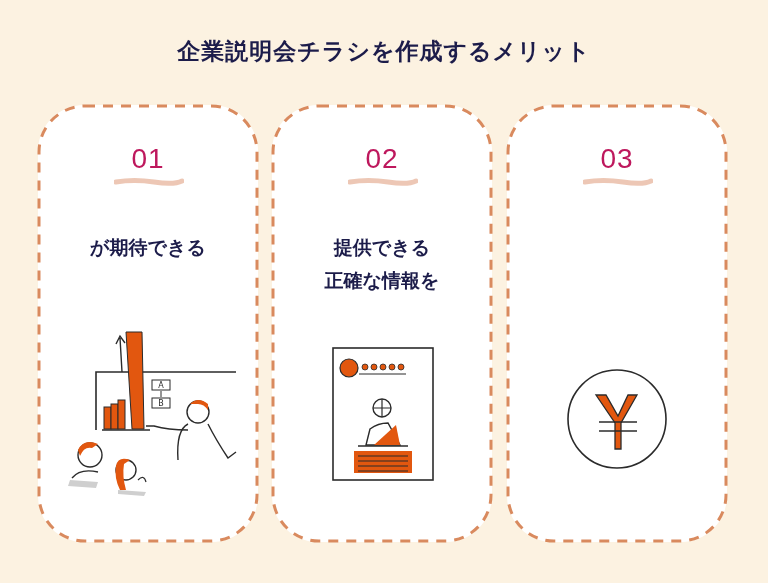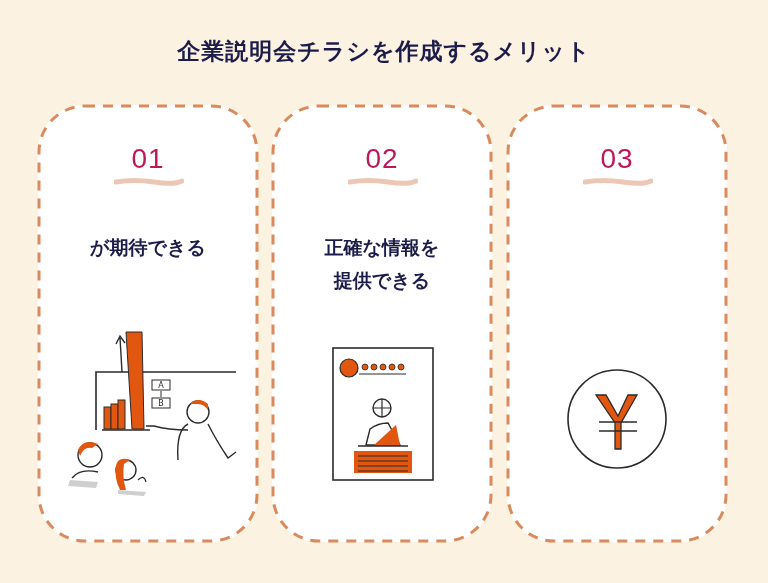--- a/index.html
+++ b/index.html
@@ -87,22 +87,22 @@
 
 <div class="card" style="left:272px;">
   <svg class="border" width="220" height="437">
     <rect x="1" y="1" width="218" height="435" rx="46" ry="46" fill="none" stroke="#d98a5e" stroke-width="3" stroke-dasharray="10 8"></rect>
   </svg>
   <div class="num">02</div>
   <svg class="brush" width="70" height="10">
     <path d="M2 5 Q20 2 40 5 T68 4" stroke="#e9b9a2" stroke-width="5" fill="none" stroke-linecap="round" opacity="0.8"></path>
   </svg>
   <div class="heading">
+    <div>提供できる</div>
     <div>正確な情報を</div>
-    <div>提供できる</div>
   </div>
   <svg class="illus" style="left:60px; top:242px;" width="102" height="135">
     <rect x="1" y="1" width="100" height="132" fill="#fff" stroke="#2b2b2b" stroke-width="1.6"></rect>
     <circle cx="17" cy="21" r="9" fill="#e2570f" stroke="#2b2b2b" stroke-width="1.2"></circle>
     <circle cx="33" cy="20" r="3" fill="#e2570f" stroke="#2b2b2b" stroke-width="0.8"></circle>
     <circle cx="42" cy="20" r="3" fill="#e2570f" stroke="#2b2b2b" stroke-width="0.8"></circle>
     <circle cx="51" cy="20" r="3" fill="#e2570f" stroke="#2b2b2b" stroke-width="0.8"></circle>
     <circle cx="60" cy="20" r="3" fill="#e2570f" stroke="#2b2b2b" stroke-width="0.8"></circle>
     <circle cx="69" cy="20" r="3" fill="#e2570f" stroke="#2b2b2b" stroke-width="0.8"></circle>
     <line x1="27" y1="27" x2="74" y2="27" stroke="#2b2b2b" stroke-width="1.2"></line>

